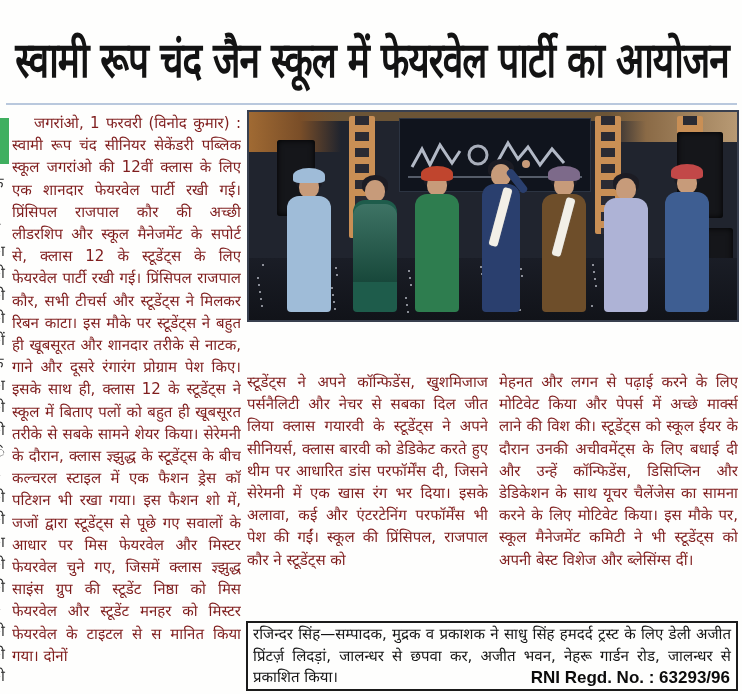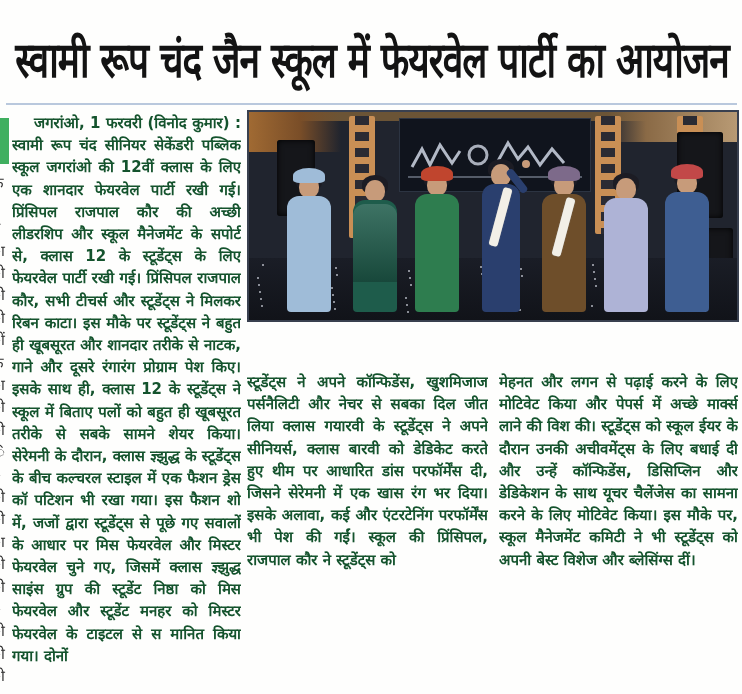--- a/index.html
+++ b/index.html
@@ -40,21 +40,21 @@
   .p-shawl{position:absolute;top:34px;left:5px;right:5px;height:55%;
       background:linear-gradient(180deg,rgba(255,255,255,.14),rgba(0,0,0,.22));border-radius:12px 12px 0 0;}
   .p-sash{position:absolute;top:33px;left:22px;width:9px;height:60px;background:#f2efe7;
       transform:rotate(15deg);border-radius:3px;box-shadow:0 0 1px #999;}
   .p-arm{position:absolute;top:13px;left:39px;width:8px;height:28px;transform:rotate(-38deg);border-radius:4px;}
   .p-hand{position:absolute;top:6px;left:48px;width:8px;height:8px;background:#c79b7a;border-radius:50%;}
   
   .caption{position:absolute;left:246px;top:328px;width:493px;font-size:17px;font-weight:bold;
       line-height:22px;color:#0e0e0e;text-align:justify;}
   
-  .col{position:absolute;font-size:15px;line-height:22.2px;text-align:justify;color:#14532d;font-weight:bold;}
+  .col{position:absolute;font-size:15px;line-height:22.2px;text-align:justify;color:#7f1d1d;}
   .col-left{left:12px;top:112px;width:229px;height:580px;text-indent:22px;overflow:hidden;}
   .col-mid{left:247px;top:371px;width:241px;height:250px;overflow:hidden;}
   .col-right{left:499px;top:371px;width:239px;height:250px;overflow:hidden;}
   
   .footer-box{position:absolute;left:246px;top:621px;width:492px;height:70px;border:2px solid #1b1b1b;
       box-sizing:border-box;padding:1px 5px 2px 5px;font-size:15px;line-height:21.5px;text-align:justify;color:#151515;}
   .rni{position:absolute;right:6px;bottom:1px;font-family:"Liberation Sans",sans-serif;
       font-weight:bold;font-size:17px;color:#0c0c0c;background:#fefefd;padding-left:6px;}
 </style>
 </head>
@@ -229,14 +229,18 @@
           <div class="p-torso" style="background: rgb(62, 94, 146); left: 5px; right: 5px;"></div>
         </div>
       </div>
   </div>
 
 
   <div class="col col-left">जगरांओ, 1 फरवरी (विनोद कुमार) : स्वामी रूप चंद सीनियर सेकेंडरी पब्लिक स्कूल जगरांओ की 12वीं क्लास के लिए एक शानदार फेयरवेल पार्टी रखी गई। प्रिंसिपल राजपाल कौर की अच्छी लीडरशिप और स्कूल मैनेजमेंट के सपोर्ट से, क्लास 12 के स्टूडेंट्स के लिए फेयरवेल पार्टी रखी गई। प्रिंसिपल राजपाल कौर, सभी टीचर्स और स्टूडेंट्स ने मिलकर रिबन काटा। इस मौके पर स्टूडेंट्स ने बहुत ही खूबसूरत और शानदार तरीके से नाटक, गाने और दूसरे रंगारंग प्रोग्राम पेश किए। इसके साथ ही, क्लास 12 के स्टूडेंट्स ने स्कूल में बिताए पलों को बहुत ही खूबसूरत तरीके से सबके सामने शेयर किया। सेरेमनी के दौरान, क्लास ज्ञ्झुद्ध के स्टूडेंट्स के बीच कल्चरल स्टाइल में एक फैशन ड्रेस कॉ पटिशन भी रखा गया। इस फैशन शो में, जजों द्वारा स्टूडेंट्स से पूछे गए सवालों के आधार पर मिस फेयरवेल और मिस्टर फेयरवेल चुने गए, जिसमें क्लास ज्ञ्झुद्ध साइंस ग्रुप की स्टूडेंट निष्ठा को मिस फेयरवेल और स्टूडेंट मनहर को मिस्टर फेयरवेल के टाइटल से स मानित किया गया। दोनों</div>
   <div class="col col-right">मेहनत और लगन से पढ़ाई करने के लिए मोटिवेट किया और पेपर्स में अच्छे मार्क्स लाने की विश की। स्टूडेंट्स को स्कूल ईयर के दौरान उनकी अचीवमेंट्स के लिए बधाई दी और उन्हें कॉन्फिडेंस, डिसिप्लिन और डेडिकेशन के साथ यूचर चैलेंजेस का सामना करने के लिए मोटिवेट किया। इस मौके पर, स्कूल मैनेजमेंट कमिटी ने भी स्टूडेंट्स को अपनी बेस्ट विशेज और ब्लेसिंग्स दीं।</div>
   <div class="col col-mid">स्टूडेंट्स ने अपने कॉन्फिडेंस, खुशमिजाज पर्सनैलिटी और नेचर से सबका दिल जीत लिया क्लास गयारवी के स्टूडेंट्स ने अपने सीनियर्स, क्लास बारवी को डेडिकेट करते हुए थीम पर आधारित डांस परफॉर्मेंस दी, जिसने सेरेमनी में एक खास रंग भर दिया। इसके अलावा, कई और एंटरटेनिंग परफॉर्मेंस भी पेश की गईं। स्कूल की प्रिंसिपल, राजपाल कौर ने स्टूडेंट्स को</div>
 
+  <div class="footer-box">
+    <span>रजिन्दर सिंह—सम्पादक, मुद्रक व प्रकाशक ने साधु सिंह हमदर्द ट्रस्ट के लिए डेली अजीत प्रिंटर्ज़ लिदड़ां, जालन्धर से छपवा कर, अजीत भवन, नेहरू गार्डन रोड, जालन्धर से प्रकाशित किया।</span>
+    <span class="rni">RNI Regd. No. : 63293/96</span>
+  </div>
 
 </div>
 
 </body></html>

